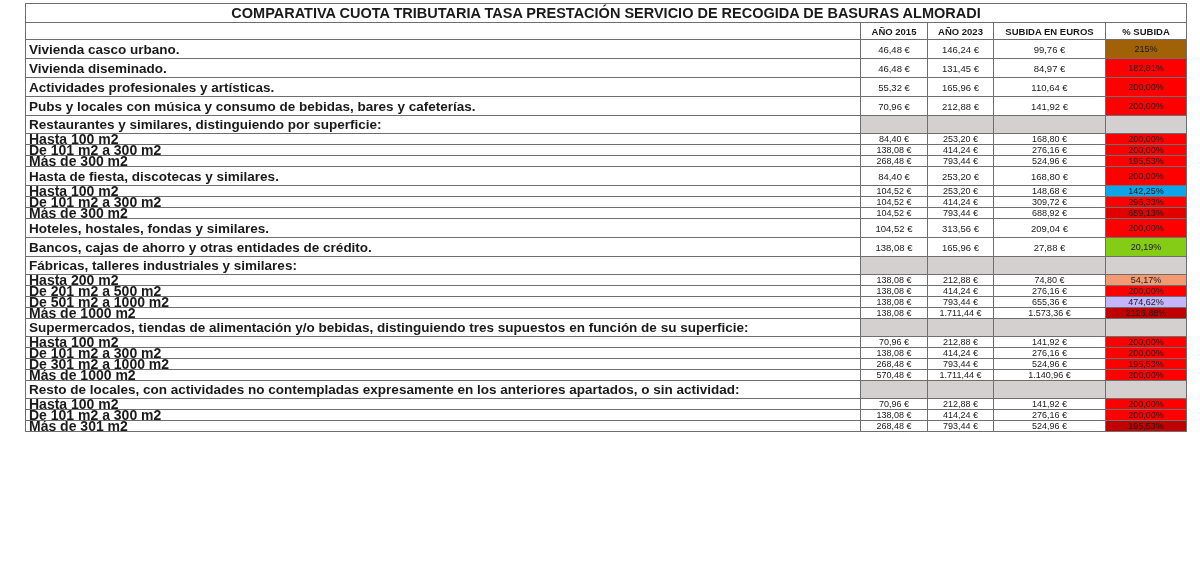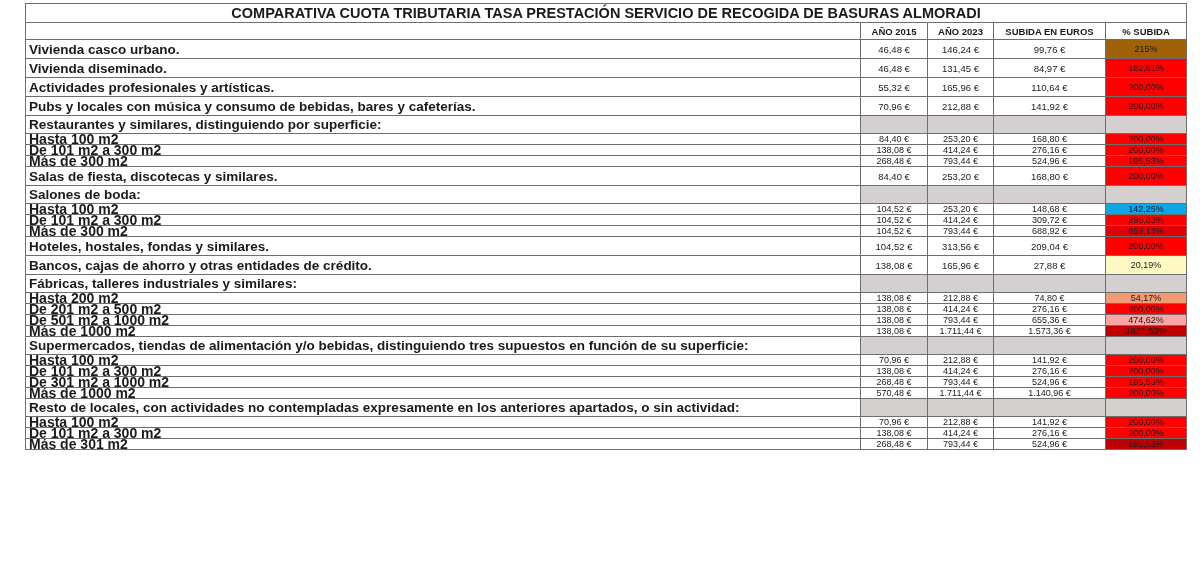--- a/index.html
+++ b/index.html
@@ -91,33 +91,26 @@
         <td class="pct" style="background: rgb(255, 0, 0);">200,00%</td>
       </tr>
       <tr class="sub">
         <td class="label">Más de 300 m2</td>
         <td class="num">268,48 €</td>
         <td class="num">793,44 €</td>
         <td class="num">524,96 €</td>
         <td class="pct" style="background: rgb(255, 0, 0);">195,53%</td>
       </tr>
       <tr class="main">
-        <td class="label">Salas de fiesta, discotecas y similares.</td>
+        <td class="label">Hasta de fiesta, discotecas y similares.</td>
         <td class="num">84,40 €</td>
         <td class="num">253,20 €</td>
         <td class="num">168,80 €</td>
         <td class="pct" style="background: rgb(255, 0, 0);">200,00%</td>
       </tr>
-      <tr class="group">
-        <td class="label">Salones de boda:</td>
-        <td class="blank"></td>
-        <td class="blank"></td>
-        <td class="blank"></td>
-        <td class="blank"></td>
-      </tr>
       <tr class="sub">
         <td class="label">Hasta 100 m2</td>
         <td class="num">104,52 €</td>
         <td class="num">253,20 €</td>
         <td class="num">148,68 €</td>
         <td class="pct" style="background: #0ea5e9;">142,25%</td>
       </tr>
       <tr class="sub">
         <td class="label">De 101 m2 a 300 m2</td>
         <td class="num">104,52 €</td>
@@ -137,21 +130,21 @@
         <td class="num">104,52 €</td>
         <td class="num">313,56 €</td>
         <td class="num">209,04 €</td>
         <td class="pct" style="background: rgb(255, 0, 0);">200,00%</td>
       </tr>
       <tr class="main">
         <td class="label">Bancos, cajas de ahorro y otras entidades de crédito.</td>
         <td class="num">138,08 €</td>
         <td class="num">165,96 €</td>
         <td class="num">27,88 €</td>
-        <td class="pct" style="background: #fef9c3;">20,19%</td>
+        <td class="pct" style="background: #84cc16;">20,19%</td>
       </tr>
       <tr class="group">
         <td class="label">Fábricas, talleres industriales y similares:</td>
         <td class="blank"></td>
         <td class="blank"></td>
         <td class="blank"></td>
         <td class="blank"></td>
       </tr>
       <tr class="sub">
         <td class="label">Hasta 200 m2</td>
@@ -165,28 +158,28 @@
         <td class="num">138,08 €</td>
         <td class="num">414,24 €</td>
         <td class="num">276,16 €</td>
         <td class="pct" style="background: rgb(255, 0, 0);">200,00%</td>
       </tr>
       <tr class="sub">
         <td class="label">De 501 m2 a 1000 m2</td>
         <td class="num">138,08 €</td>
         <td class="num">793,44 €</td>
         <td class="num">655,36 €</td>
-        <td class="pct" style="background: #fca5a5; text-align: center;">474,62%</td>
+        <td class="pct" style="background: #c4b5fd; text-align: center;">474,62%</td>
       </tr>
       <tr class="sub">
         <td class="label">Más de 1000 m2</td>
         <td class="num">138,08 €</td>
         <td class="num">1.711,44 €</td>
         <td class="num">1.573,36 €</td>
-        <td class="pct" style="background: rgb(192, 0, 0);">1821,63%</td>
+        <td class="pct" style="background: rgb(192, 0, 0);">2126,88%</td>
       </tr>
       <tr class="group">
         <td class="label">Supermercados, tiendas de alimentación y/o bebidas, distinguiendo tres supuestos en función de su superficie:</td>
         <td class="blank"></td>
         <td class="blank"></td>
         <td class="blank"></td>
         <td class="blank"></td>
       </tr>
       <tr class="sub">
         <td class="label">Hasta 100 m2</td>

